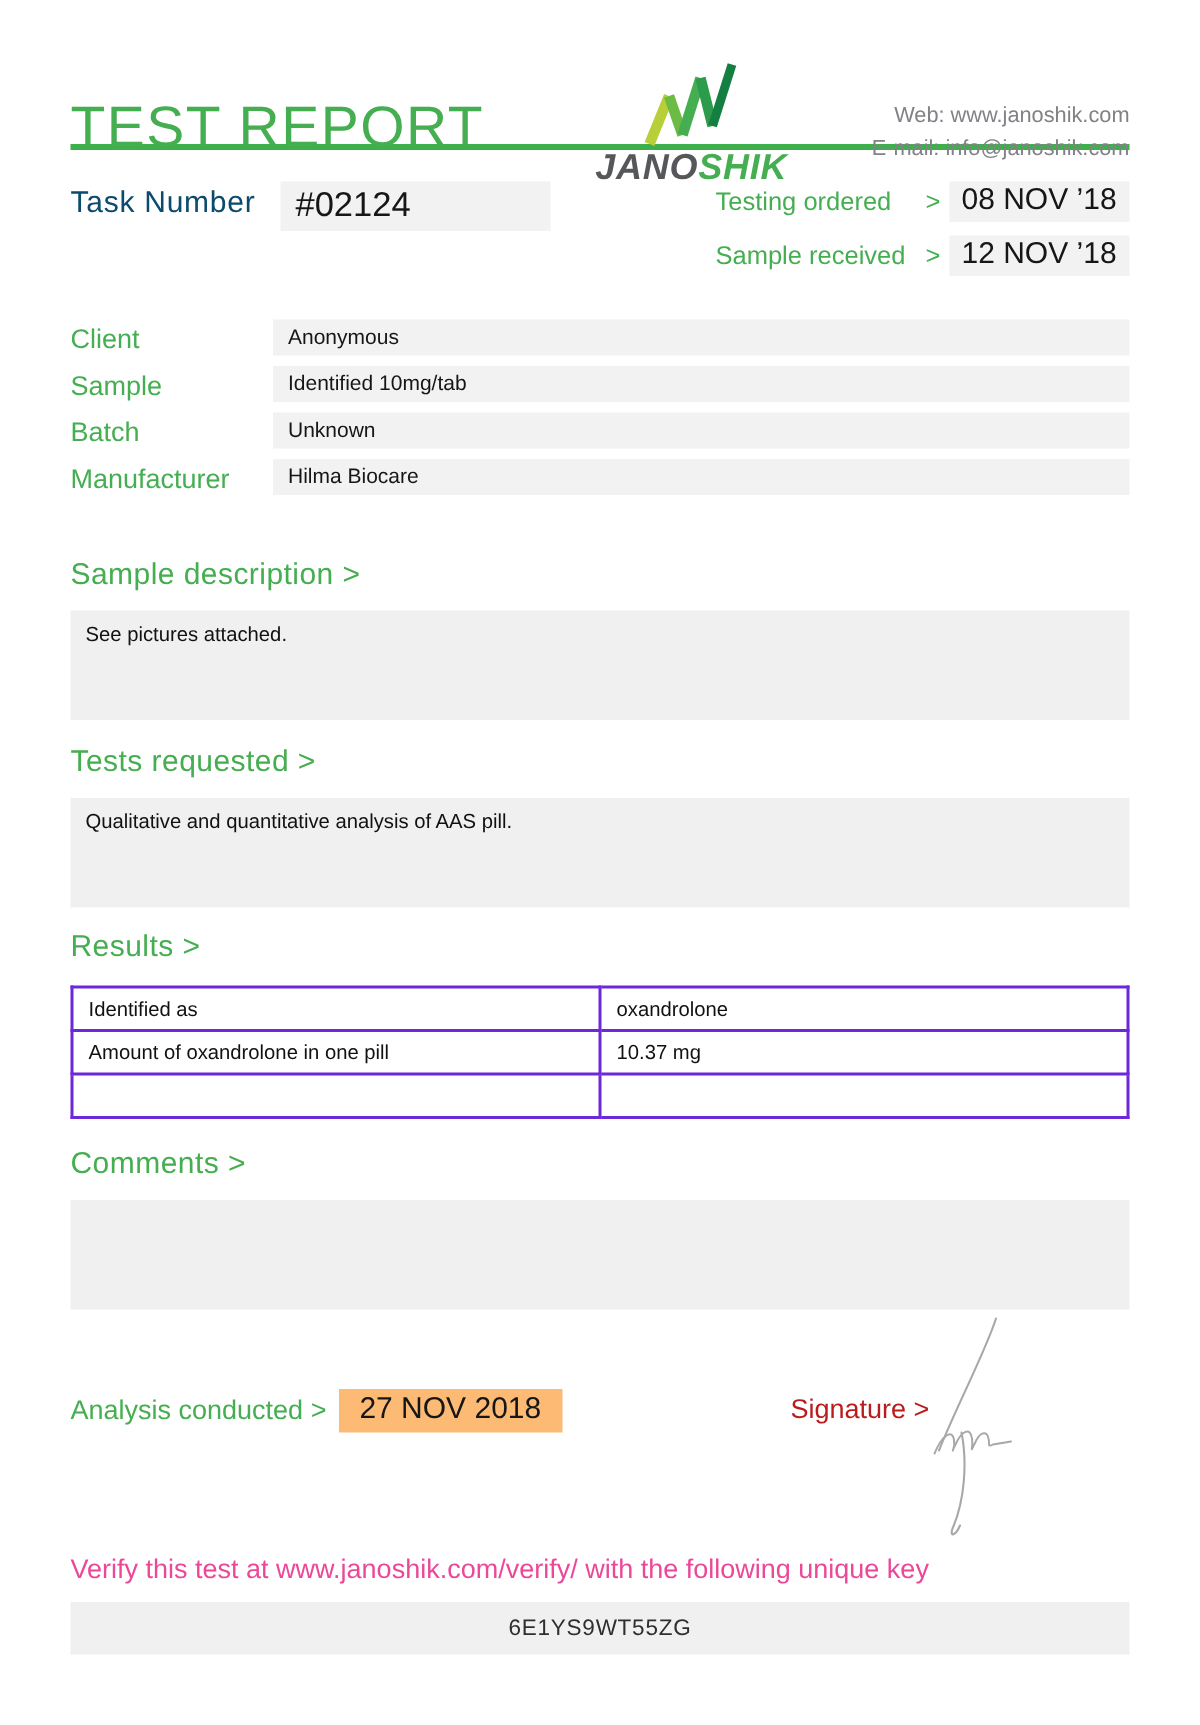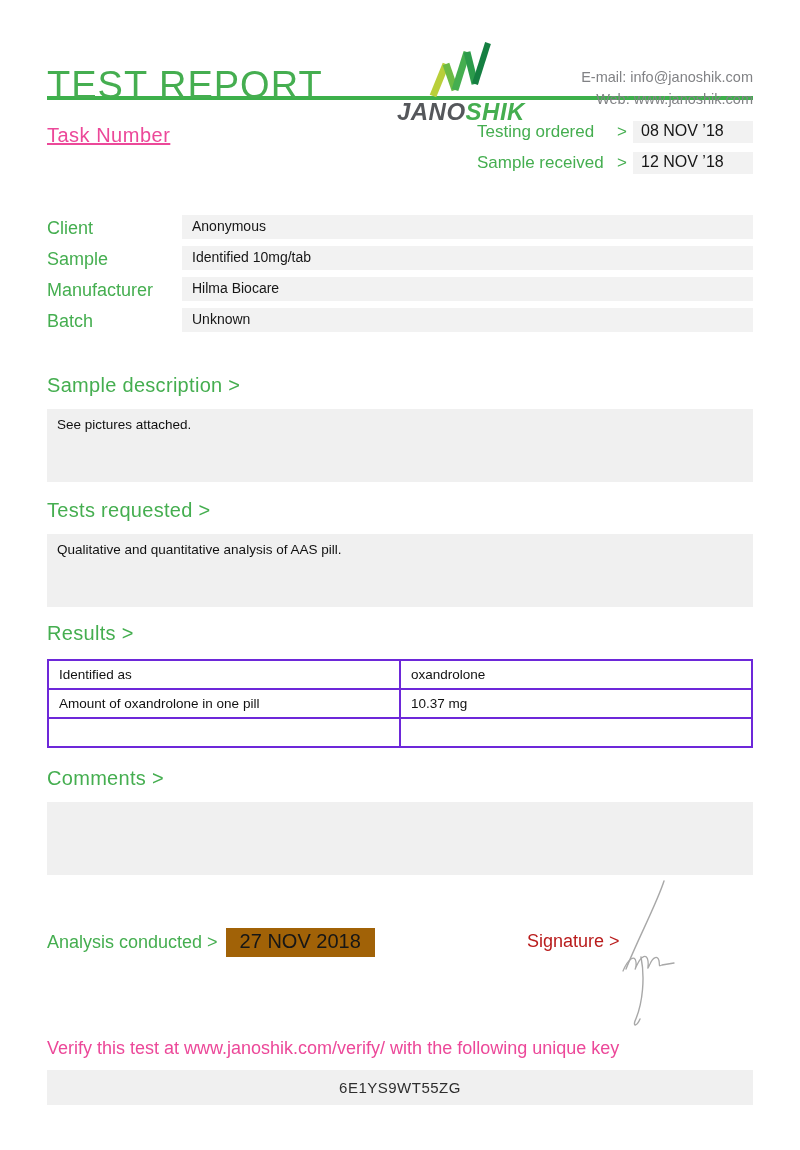--- a/index.html
+++ b/index.html
@@ -14,28 +14,28 @@
   .logo svg { display:block; margin:0 auto; }
   .logo-text { font-size:24px; font-weight:bold; letter-spacing:0.5px; margin-top:-2px; white-space:nowrap;font-style:italic; }
   .logo-jano { color:#55575b; }
   .logo-shik { color:#45ae50; }
   .contact { text-align:right; font-size:14.5px; color:#818285; line-height:1.55; margin-top:26px; white-space:nowrap; }
   .divider { height:4px; background:#3db04b; margin-top:12px; }
 
   
   .task-row { display:flex; justify-content:space-between; margin-top:21px; }
   .task-left { display:flex; align-items:flex-start; }
-  .task-label { color:#ec4899; font-size:20px; letter-spacing:0.5px; margin-top:3px; width:140px;text-decoration:underline; }
+  .task-label { color:#0c4a6e; font-size:20px; letter-spacing:0.5px; margin-top:3px; width:140px; }
   .task-value { background:#f2f2f2; width:180px; font-size:23px; padding:2px 10px 4px; color:#161616; }
   .date-row { display:flex; align-items:center; margin-bottom:9px; }
   .date-label { width:150px; display:flex; justify-content:space-between; color:#45ae50; font-size:17px;align-items:flex-end; }
-  .date-value { background:#f2f2f2; width:120px; margin-left:6px; font-size:16px; padding:1px 8px 3px; color:#161616; white-space:nowrap; }
+  .date-value { background:#f2f2f2; width:120px; margin-left:6px; font-size:20px; padding:1px 8px 3px; color:#161616; white-space:nowrap; }
 
   
-  .info-block { margin-top:32px; }
+  .info-block { margin-top:20px; }
   .info-row { display:flex; margin-bottom:7px; }
   .info-label { width:135px; color:#45ae50; font-size:18px; padding-top:3px; }
   .info-value { flex:1; background:#f2f2f2; font-size:14px; padding:3px 10px 5px; color:#161616; }
 
   
   .section-heading { color:#45ae50; font-size:20px; letter-spacing:0.3px; }
   .section-box { background:#f0f0f0; height:73px; margin-top:12px; font-size:13.5px; color:#111; padding:8px 10px; }
 
   .sec-sample { margin-top:42px; }
   .sec-tests  { margin-top:17px; }
@@ -44,21 +44,21 @@
 
   
   .results-table { width:100%; border-collapse:collapse; margin-top:14px; }
   .results-table td { border:2px solid #6d28d9; font-size:13.5px; color:#111; padding:5px 10px; height:29px; }
   .results-table td.c1 { width:50%; }
 
   
   .footer { position:relative; margin-top:53px; height:110px; }
   .analysis-group { position:absolute; left:0; top:0; display:flex; align-items:center; }
   .analysis-label { color:#45ae50; font-size:18px; white-space:nowrap; }
-  .analysis-value { background:#a16207; margin-left:8px; font-size:20px; padding:2px 14px 4px; color:#161616; white-space:nowrap; }
+  .analysis-value { background:#fdba74; margin-left:8px; font-size:20px; padding:2px 14px 4px; color:#161616; white-space:nowrap; }
   .signature-label { position:absolute; left:480px; top:3px; color:#b91c1c; font-size:18px; white-space:nowrap; }
   .signature-svg { position:absolute; left:563px; top:-53px; }
 
   
   .verify-text { color:#ec4899; font-size:18px; white-space:nowrap; margin-top:0; }
   .verify-key-box { background:#f0f0f0; margin-top:11px; text-align:center; font-size:15px; color:#2e2e2e; padding:9px 0; letter-spacing:0.5px; }
 </style>
 </head>
 <body>
 
@@ -74,29 +74,30 @@
           <polyline points="26,50 38,12" fill="none" stroke="#45ae50" stroke-width="7" stroke-linejoin="round"></polyline>
           <polyline points="38,12 46,44" fill="none" stroke="#2c9b4b" stroke-width="7" stroke-linejoin="round"></polyline>
           <polyline points="46,44 59,3" fill="none" stroke="#157f41" stroke-width="6" stroke-linejoin="round"></polyline>
         </svg>
       </span>
       <div class="logo-text">
         <span class="logo-jano">JANO</span><span class="logo-shik">SHIK</span>
       </div>
     </div>
     <div class="contact">
+      <div>Web: www.janoshik.com</div>
       <div>E-mail: info@janoshik.com</div>
-      <div>Web: www.janoshik.com</div>
     </div>
   </div>
   <div class="divider"></div>
 
   <div class="task-row">
     <div class="task-left">
       <div class="task-label">Task Number</div>
+      <div class="task-value">#02124</div>
     </div>
     <div>
       <div class="date-row">
         <div class="date-label">
           <span>Testing ordered</span>
           <span>&gt;</span>
         </div>
         <div class="date-value">08 NOV ’18</div>
       </div>
       <div class="date-row">
@@ -112,26 +113,26 @@
   <div class="info-block">
     <div class="info-row">
       <div class="info-label">Client</div>
       <div class="info-value">Anonymous</div>
     </div>
     <div class="info-row">
       <div class="info-label">Sample</div>
       <div class="info-value">Identified 10mg/tab</div>
     </div>
     <div class="info-row">
+      <div class="info-label">Batch</div>
+      <div class="info-value">Unknown</div>
+    </div>
+    <div class="info-row">
       <div class="info-label">Manufacturer</div>
       <div class="info-value">Hilma Biocare</div>
-    </div>
-    <div class="info-row">
-      <div class="info-label">Batch</div>
-      <div class="info-value">Unknown</div>
     </div>
   </div>
 
   <div class="sec-sample">
     <div class="section-heading">Sample description &gt;</div>
     <div class="section-box">See pictures attached.</div>
   </div>
 
   <div class="sec-tests">
     <div class="section-heading">Tests requested &gt;</div>

